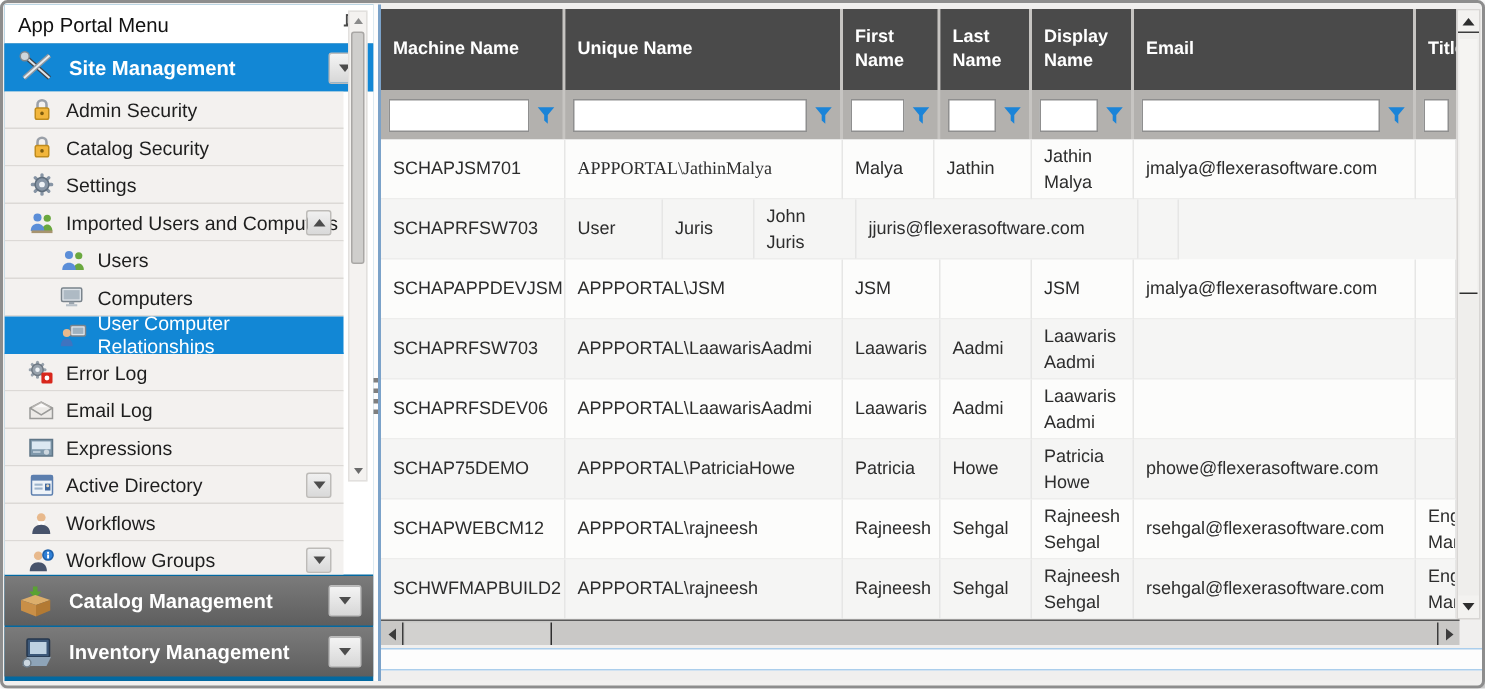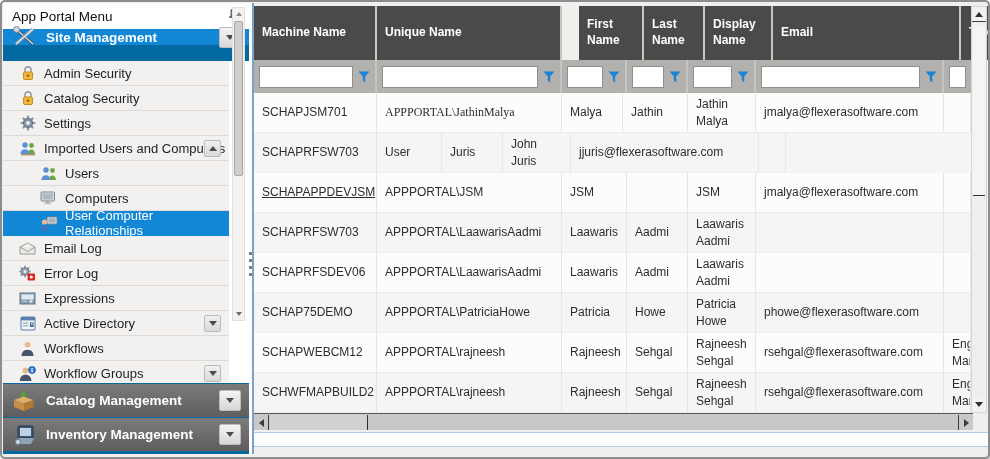--- a/index.html
+++ b/index.html
@@ -8,21 +8,21 @@
     position:relative;width:990px;height:459px;
     font-family:"Liberation Sans",sans-serif;
     background:#f1f0ef;border:2px solid #8d8d8d;border-radius:5px;
     box-shadow:2px 3px 4px rgba(0,0,0,.25);
     overflow:hidden;
   }
   
   .sidebar{position:absolute;left:1px;top:1px;width:246px;height:451px;background:#0369a1;}
   .sb-title{height:26px;display:flex;align-items:center;justify-content:space-between;
     padding:0 10px 0 9px;font-size:13.5px;color:#111;background:#fff;}
-  .group-header{position:absolute;left:0;width:246px;height:16px;display:flex;align-items:center;
+  .group-header{position:absolute;left:0;width:246px;height:32px;display:flex;align-items:center;
     gap:8px;padding:0 8px 0 7px;color:#fff;font-weight:bold;font-size:13.5px;}
   .gh-blue{background:#1287d5;top:26px;}
   .gh-gray1{background:linear-gradient(#7b7b7b,#5e5e5e);top:381px;height:33px;}
   .gh-gray2{background:linear-gradient(#7b7b7b,#5e5e5e);top:415px;height:33px;}
   .gh-icon{width:28px;height:24px;display:flex;align-items:center;justify-content:center;flex:0 0 auto;}
   .gh-btn{margin-left:auto;width:22px;height:21px;background:linear-gradient(#f4f4f4,#d7d7d7);
     border:1px solid #bcbcbc;border-radius:2px;display:flex;align-items:center;justify-content:center;cursor:pointer;}
   .menu{position:absolute;left:0;top:58px;width:246px;height:322px;background:#fff;overflow:hidden;}
   .menu-item{height:25px;margin-right:20px;border-bottom:1px solid #dcd9d6;display:flex;align-items:center;
     gap:7px;padding-left:15px;font-size:13px;color:#1e1e1e;background:#f3f1ef;position:relative;cursor:pointer;}
@@ -192,44 +192,44 @@
               <rect x="7" y="1" width="10" height="7" rx="1" fill="#dfe5ea" stroke="#7a848c"></rect>
               <rect x="8.4" y="2.4" width="7.2" height="4.2" fill="#9fb2c0"></rect>
               <circle cx="4.5" cy="6" r="2.6" fill="#e8b98c"></circle>
               <path d="M0.5 15c0-3.6 1.8-5.4 4-5.4s4 1.8 4 5.4z" fill="#3f74c0"></path>
             </svg>
           </span>
     <span class="mi-label">User Computer Relationships</span>
   </div>
         <div class="menu-item lvl1">
     <span class="mi-icon">
-            <svg width="17" height="13" viewBox="0 0 17 13">
-              <path d="M1 5l7.5-4L16 5v7H1z" fill="#eceae7" stroke="#9a9a98"></path>
-              <path d="M1 5l7.5 4.6L16 5" fill="none" stroke="#9a9a98"></path>
-              <path d="M2.5 4.5l6-3.2 6 3.2" fill="#fbfaf9" stroke="#b5b3b0"></path>
-            </svg>
-          </span>
-    <span class="mi-label">Email Log</span>
-  </div>
-        <div class="menu-item lvl1">
-    <span class="mi-icon">
             <svg width="17" height="16" viewBox="0 0 17 16">
               <g fill="#97a1ab">
                 <rect x="5" y="0.5" width="2" height="12" rx="1"></rect>
                 <rect x="5" y="0.5" width="2" height="12" rx="1" transform="rotate(45 6 6.5)"></rect>
                 <rect x="5" y="0.5" width="2" height="12" rx="1" transform="rotate(90 6 6.5)"></rect>
                 <rect x="5" y="0.5" width="2" height="12" rx="1" transform="rotate(135 6 6.5)"></rect>
               </g>
               <circle cx="6" cy="6.5" r="3.8" fill="#97a1ab" stroke="#6d7782"></circle>
               <circle cx="6" cy="6.5" r="1.5" fill="#eef2f6"></circle>
               <rect x="8.6" y="8.4" width="7.4" height="7.2" rx="1" fill="#d8271c"></rect>
               <circle cx="12.3" cy="12" r="1.6" fill="#fff"></circle>
             </svg>
           </span>
     <span class="mi-label">Error Log</span>
+  </div>
+        <div class="menu-item lvl1">
+    <span class="mi-icon">
+            <svg width="17" height="13" viewBox="0 0 17 13">
+              <path d="M1 5l7.5-4L16 5v7H1z" fill="#eceae7" stroke="#9a9a98"></path>
+              <path d="M1 5l7.5 4.6L16 5" fill="none" stroke="#9a9a98"></path>
+              <path d="M2.5 4.5l6-3.2 6 3.2" fill="#fbfaf9" stroke="#b5b3b0"></path>
+            </svg>
+          </span>
+    <span class="mi-label">Email Log</span>
   </div>
         <div class="menu-item lvl1">
     <span class="mi-icon">
             <svg width="17" height="13" viewBox="0 0 17 13">
               <rect x="1" y="1" width="15" height="11" fill="#7f98ab" stroke="#5f7687"></rect>
               <rect x="2.3" y="2.3" width="12.4" height="5.2" fill="#dce8f2"></rect>
               <circle cx="12" cy="9.4" r="1.8" fill="#cdd7df"></circle>
               <rect x="3" y="8.6" width="5" height="1.4" fill="#b9c9d6"></rect>
             </svg>
           </span>
@@ -325,21 +325,21 @@
         <i></i>
         <i></i>
         <i></i>
       </span>
   </div>
 
   <div class="content">
     <div class="grid-header" id="grid-header">
         <div class="hcell" style="width: 123px; flex: 0 0 123px;">Machine Name</div>
         <div class="hcell" style="width: 185px; flex: 0 0 185px;">Unique Name</div>
-        <div class="hcell" style="width: 65px; flex: 0 0 65px; margin-left: 17px;">First Name</div>
+        <div class="hcell" style="width: 65px; flex: 0 0 65px;">First Name</div>
         <div class="hcell" style="width: 61px; flex: 0 0 61px;">Last Name</div>
         <div class="hcell" style="width: 68px; flex: 0 0 68px;">Display Name</div>
         <div class="hcell" style="width: 188px; flex: 0 0 188px;">Email</div>
         <div class="hcell" style="width: 27px; flex: 0 0 27px;">Title</div>
       </div>
     <div class="grid-filter" id="grid-filter">
         <div class="fcell" style="width: 123px; flex: 0 0 123px;">
           <input style="">
           <span class="funnel">
             <svg width="12" height="12" viewBox="0 0 12 12">
@@ -403,21 +403,21 @@
         </div>
         <div class="grow">
           <div class="cell" style="width: 123px; flex: 0 0 123px;">SCHAPRFSW703</div>
           <div class="cell" style="width: 65px; flex: 0 0 65px;">User</div>
           <div class="cell" style="width: 61px; flex: 0 0 61px;">Juris</div>
           <div class="cell" style="width: 68px; flex: 0 0 68px;">John Juris</div>
           <div class="cell" style="width: 188px; flex: 0 0 188px;">jjuris@flexerasoftware.com</div>
           <div class="cell" style="width: 27px; flex: 0 0 27px;"></div>
         </div>
         <div class="grow">
-          <div class="cell" style="width: 123px; flex: 0 0 123px; text-decoration: underline;">SCHAPAPPDEVJSM</div>
+          <div class="cell" style="width: 123px; flex: 0 0 123px;">SCHAPAPPDEVJSM</div>
           <div class="cell" style="width: 185px; flex: 0 0 185px;">APPPORTAL\JSM</div>
           <div class="cell" style="width: 65px; flex: 0 0 65px;">JSM</div>
           <div class="cell" style="width: 61px; flex: 0 0 61px;"></div>
           <div class="cell" style="width: 68px; flex: 0 0 68px;">JSM</div>
           <div class="cell" style="width: 188px; flex: 0 0 188px;">jmalya@flexerasoftware.com</div>
           <div class="cell" style="width: 27px; flex: 0 0 27px;"></div>
         </div>
         <div class="grow">
           <div class="cell" style="width: 123px; flex: 0 0 123px;">SCHAPRFSW703</div>
           <div class="cell" style="width: 185px; flex: 0 0 185px;">APPPORTAL\LaawarisAadmi</div>

